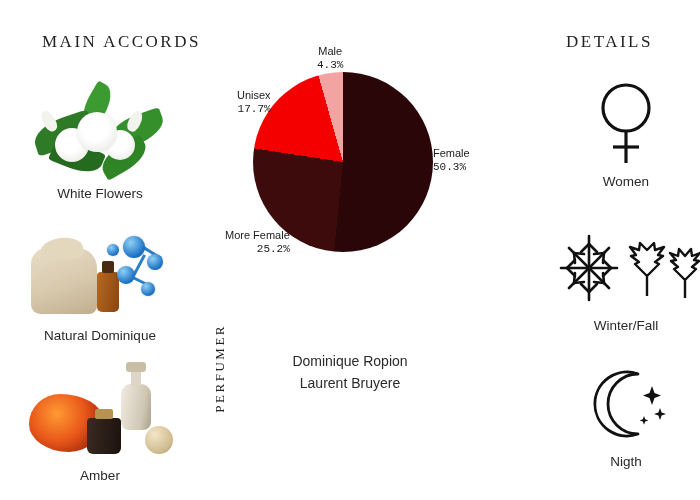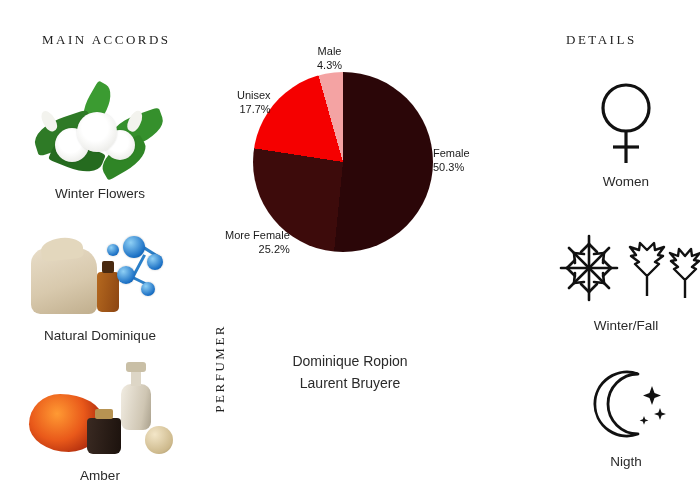--- a/index.html
+++ b/index.html
@@ -13,21 +13,21 @@
     font-family: "Liberation Sans", sans-serif;
     color: #1a1a1a;
     overflow: hidden;
     position: relative;
   }
 
   
   .col-heading {
     position: absolute;
     font-family: "Liberation Serif", serif;
-    font-size: 13px;
+    font-size: 17px;
     letter-spacing: 2.5px;
     color: #222;
     text-transform: uppercase;
     white-space: nowrap;
   }
   #heading-accords { left: 42px; top: 32px; }
   #heading-details { left: 566px; top: 32px; }
 
   
   .accord-item {
@@ -170,21 +170,21 @@
     height: 180px;
     border-radius: 50%;
   }
   .pie-label {
     position: absolute;
     font-size: 11px;
     line-height: 14px;
     color: #1a1a1a;
     white-space: nowrap;
   }
-  .pie-label .pct { display:block; }
+  .pie-label .pct { display:block;font-family:Liberation Mono, monospace; }
   #lbl-male   { left: 317px; top: 44px; text-align: center; }
   #lbl-unisex { left: 237px; top: 88px; text-align: right; }
   #lbl-female { left: 433px; top: 146px; text-align: left; }
   #lbl-morefemale { left: 225px; top: 228px; text-align: right; }
 
   
   #perfumer-heading {
     position: absolute;
     left: 212px;
     top: 324px;
@@ -242,21 +242,21 @@
     <div class="wf-leaf l1"></div>
     <div class="wf-leaf l2"></div>
     <div class="wf-leaf l3"></div>
     <div class="wf-leaf l4"></div>
     <div class="wf-bud b2"></div>
     <div class="wf-bud b1"></div>
     <div class="wf-flower f2"></div>
     <div class="wf-flower f3"></div>
     <div class="wf-flower f1"></div>
   </div>
-  <div class="accord-label">Winter Flowers</div>
+  <div class="accord-label">White Flowers</div>
 </div>
 
 <div class="accord-item" id="accord-1">
   <div class="art">
     <div class="ns-sack"></div>
     <div class="ns-bond bd1"></div>
     <div class="ns-bond bd2"></div>
     <div class="ns-bond bd3"></div>
     <div class="ns-bottle"></div>
     <div class="ns-mol m5"></div>

